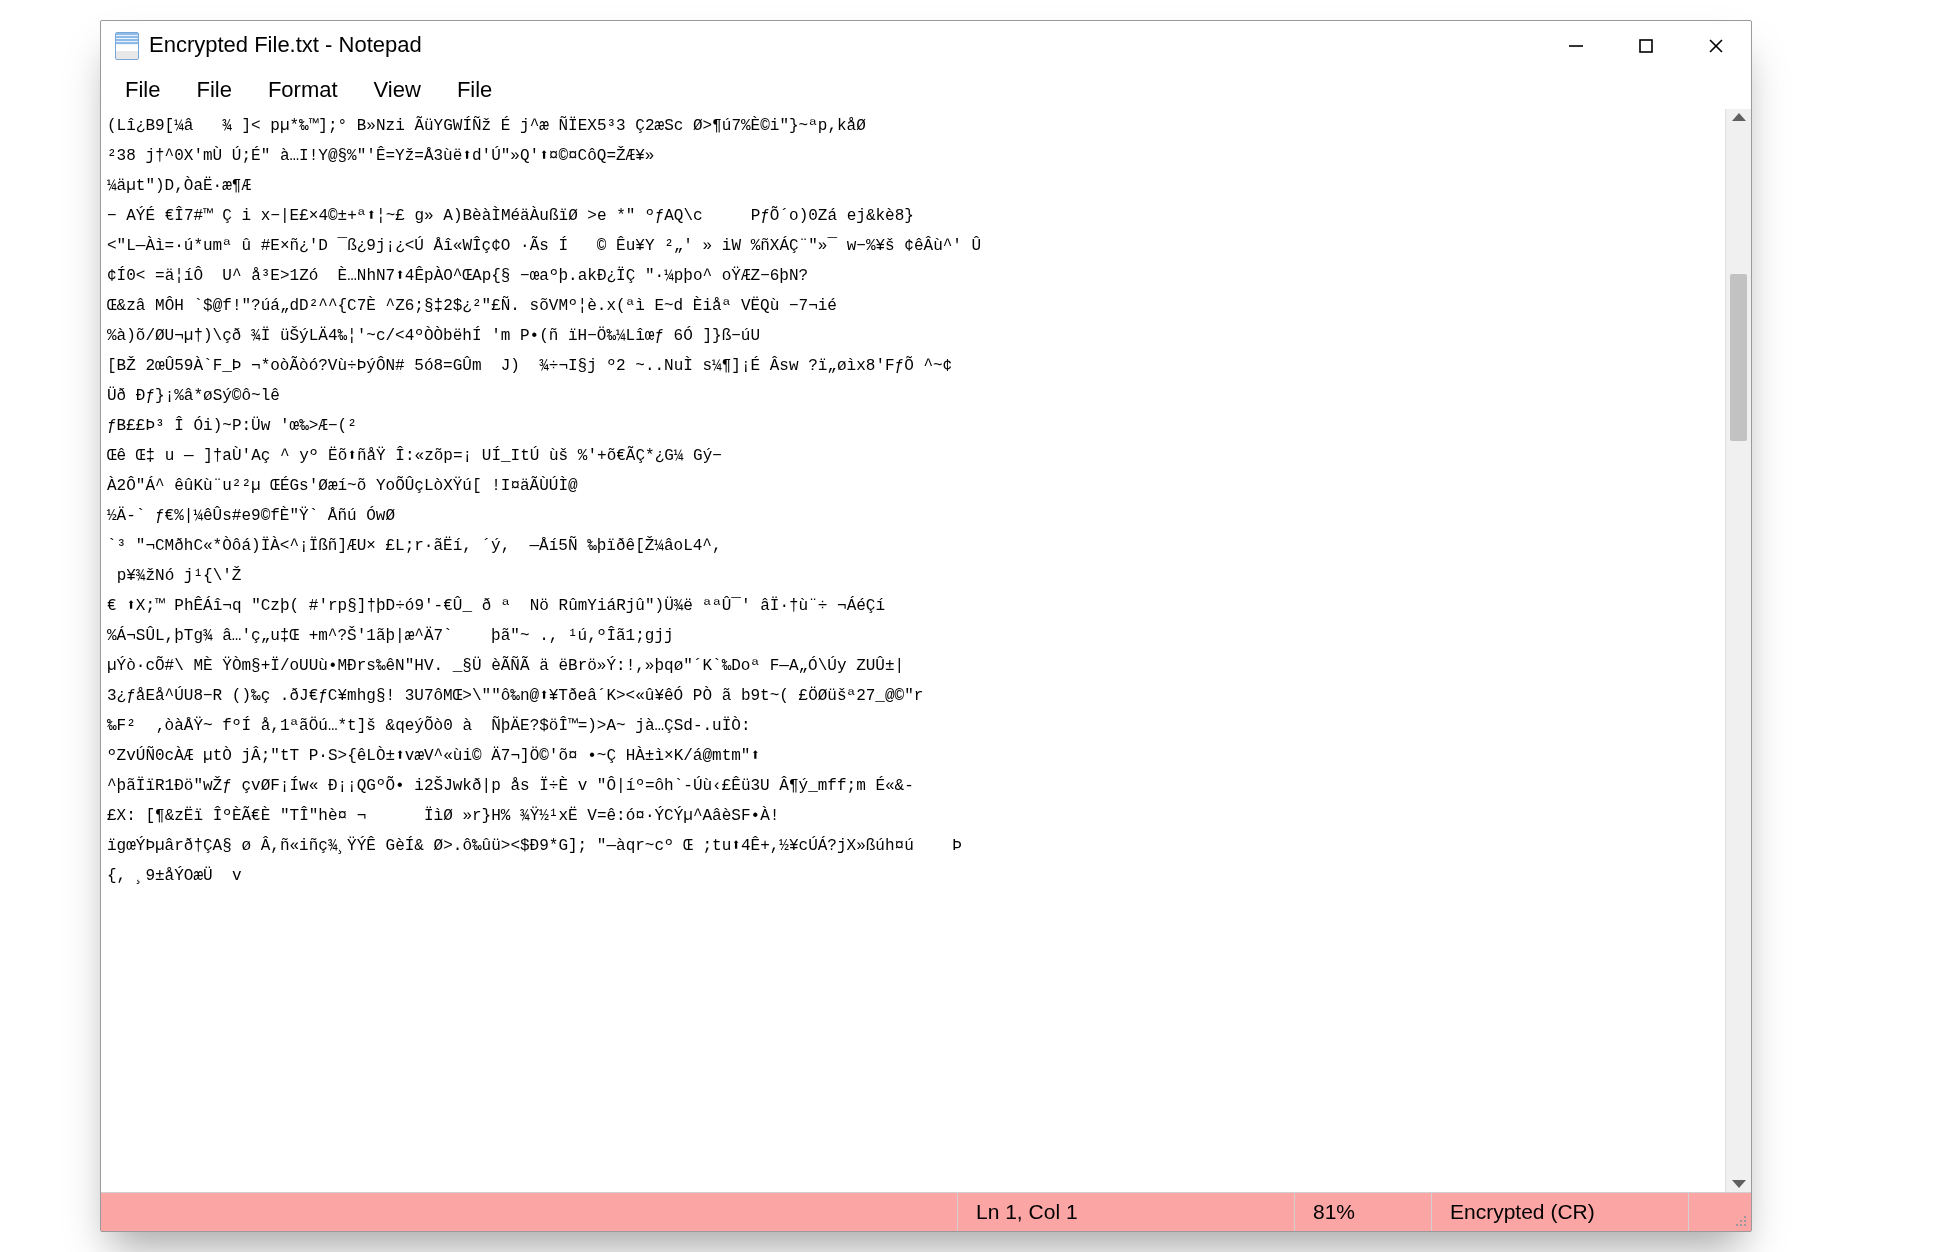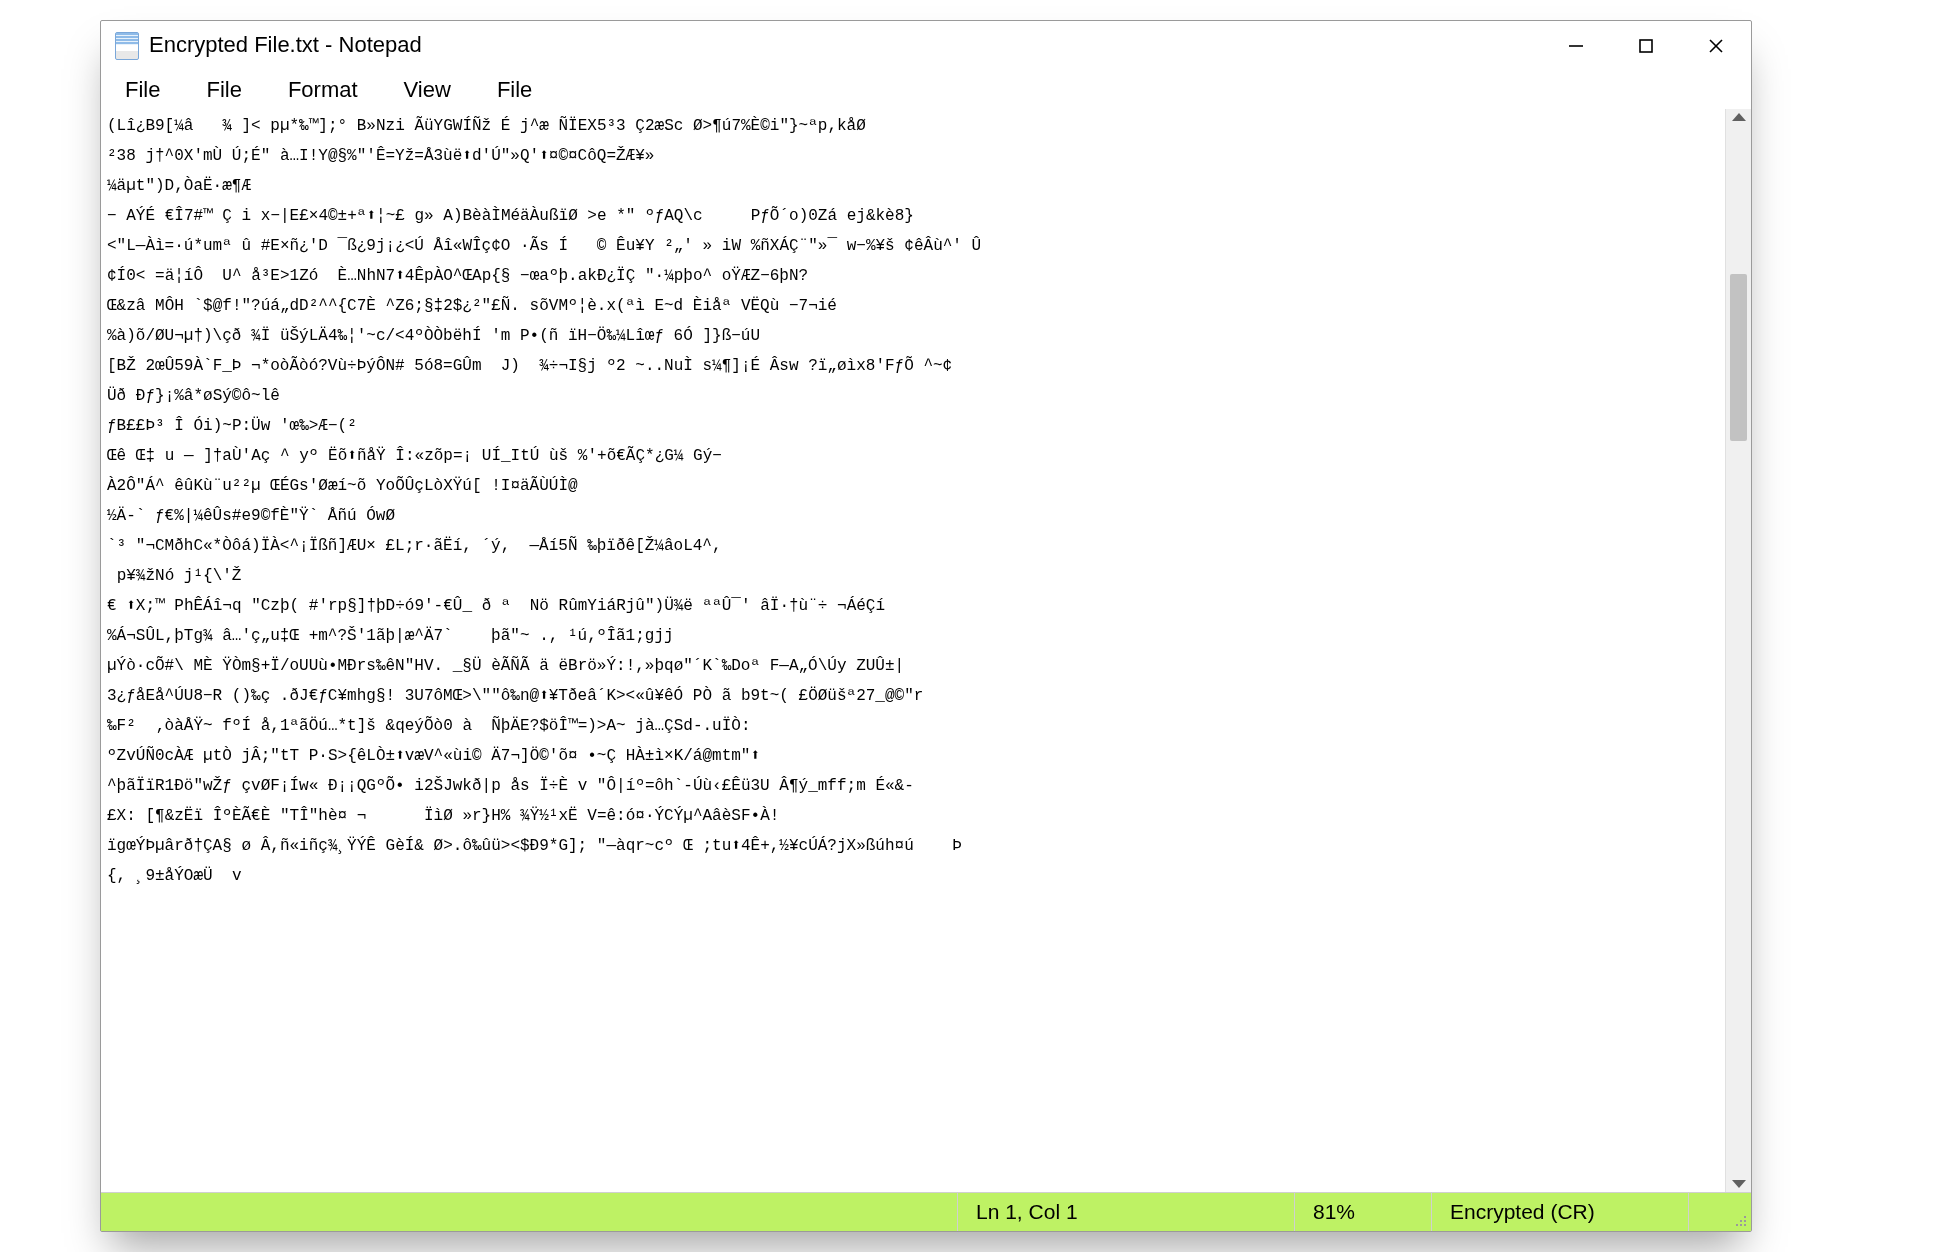--- a/index.html
+++ b/index.html
@@ -76,21 +76,21 @@
     justify-content: center;
     color: #000;
   }
   .winbtn svg { display: block; }
   
   .menubar {
     height: 38px;
     display: flex;
     align-items: center;
     padding-left: 10px;
-    gap: 18px;
+    gap: 8px;
     font-size: 22px;
     color: #000;
     flex: 0 0 auto;
   }
   .menuitem {
     padding: 4px 14px;
   }
   
   .client {
     flex: 1;
@@ -149,21 +149,21 @@
   }
   
   .statusbar {
     height: 38px;
     border-top: 1px solid #d0d0d0;
     display: flex;
     align-items: stretch;
     font-size: 21px;
     color: #000;
     flex: 0 0 auto;
-    background: #bef264;
+    background: #fca5a5;
   }
   .statusbar .cell {
     border-left: 1px solid #d0d0d0;
     display: flex;
     align-items: center;
     padding: 0 18px;
     white-space: nowrap;
   }
   .statusbar .flexcell {
     flex: 1;

